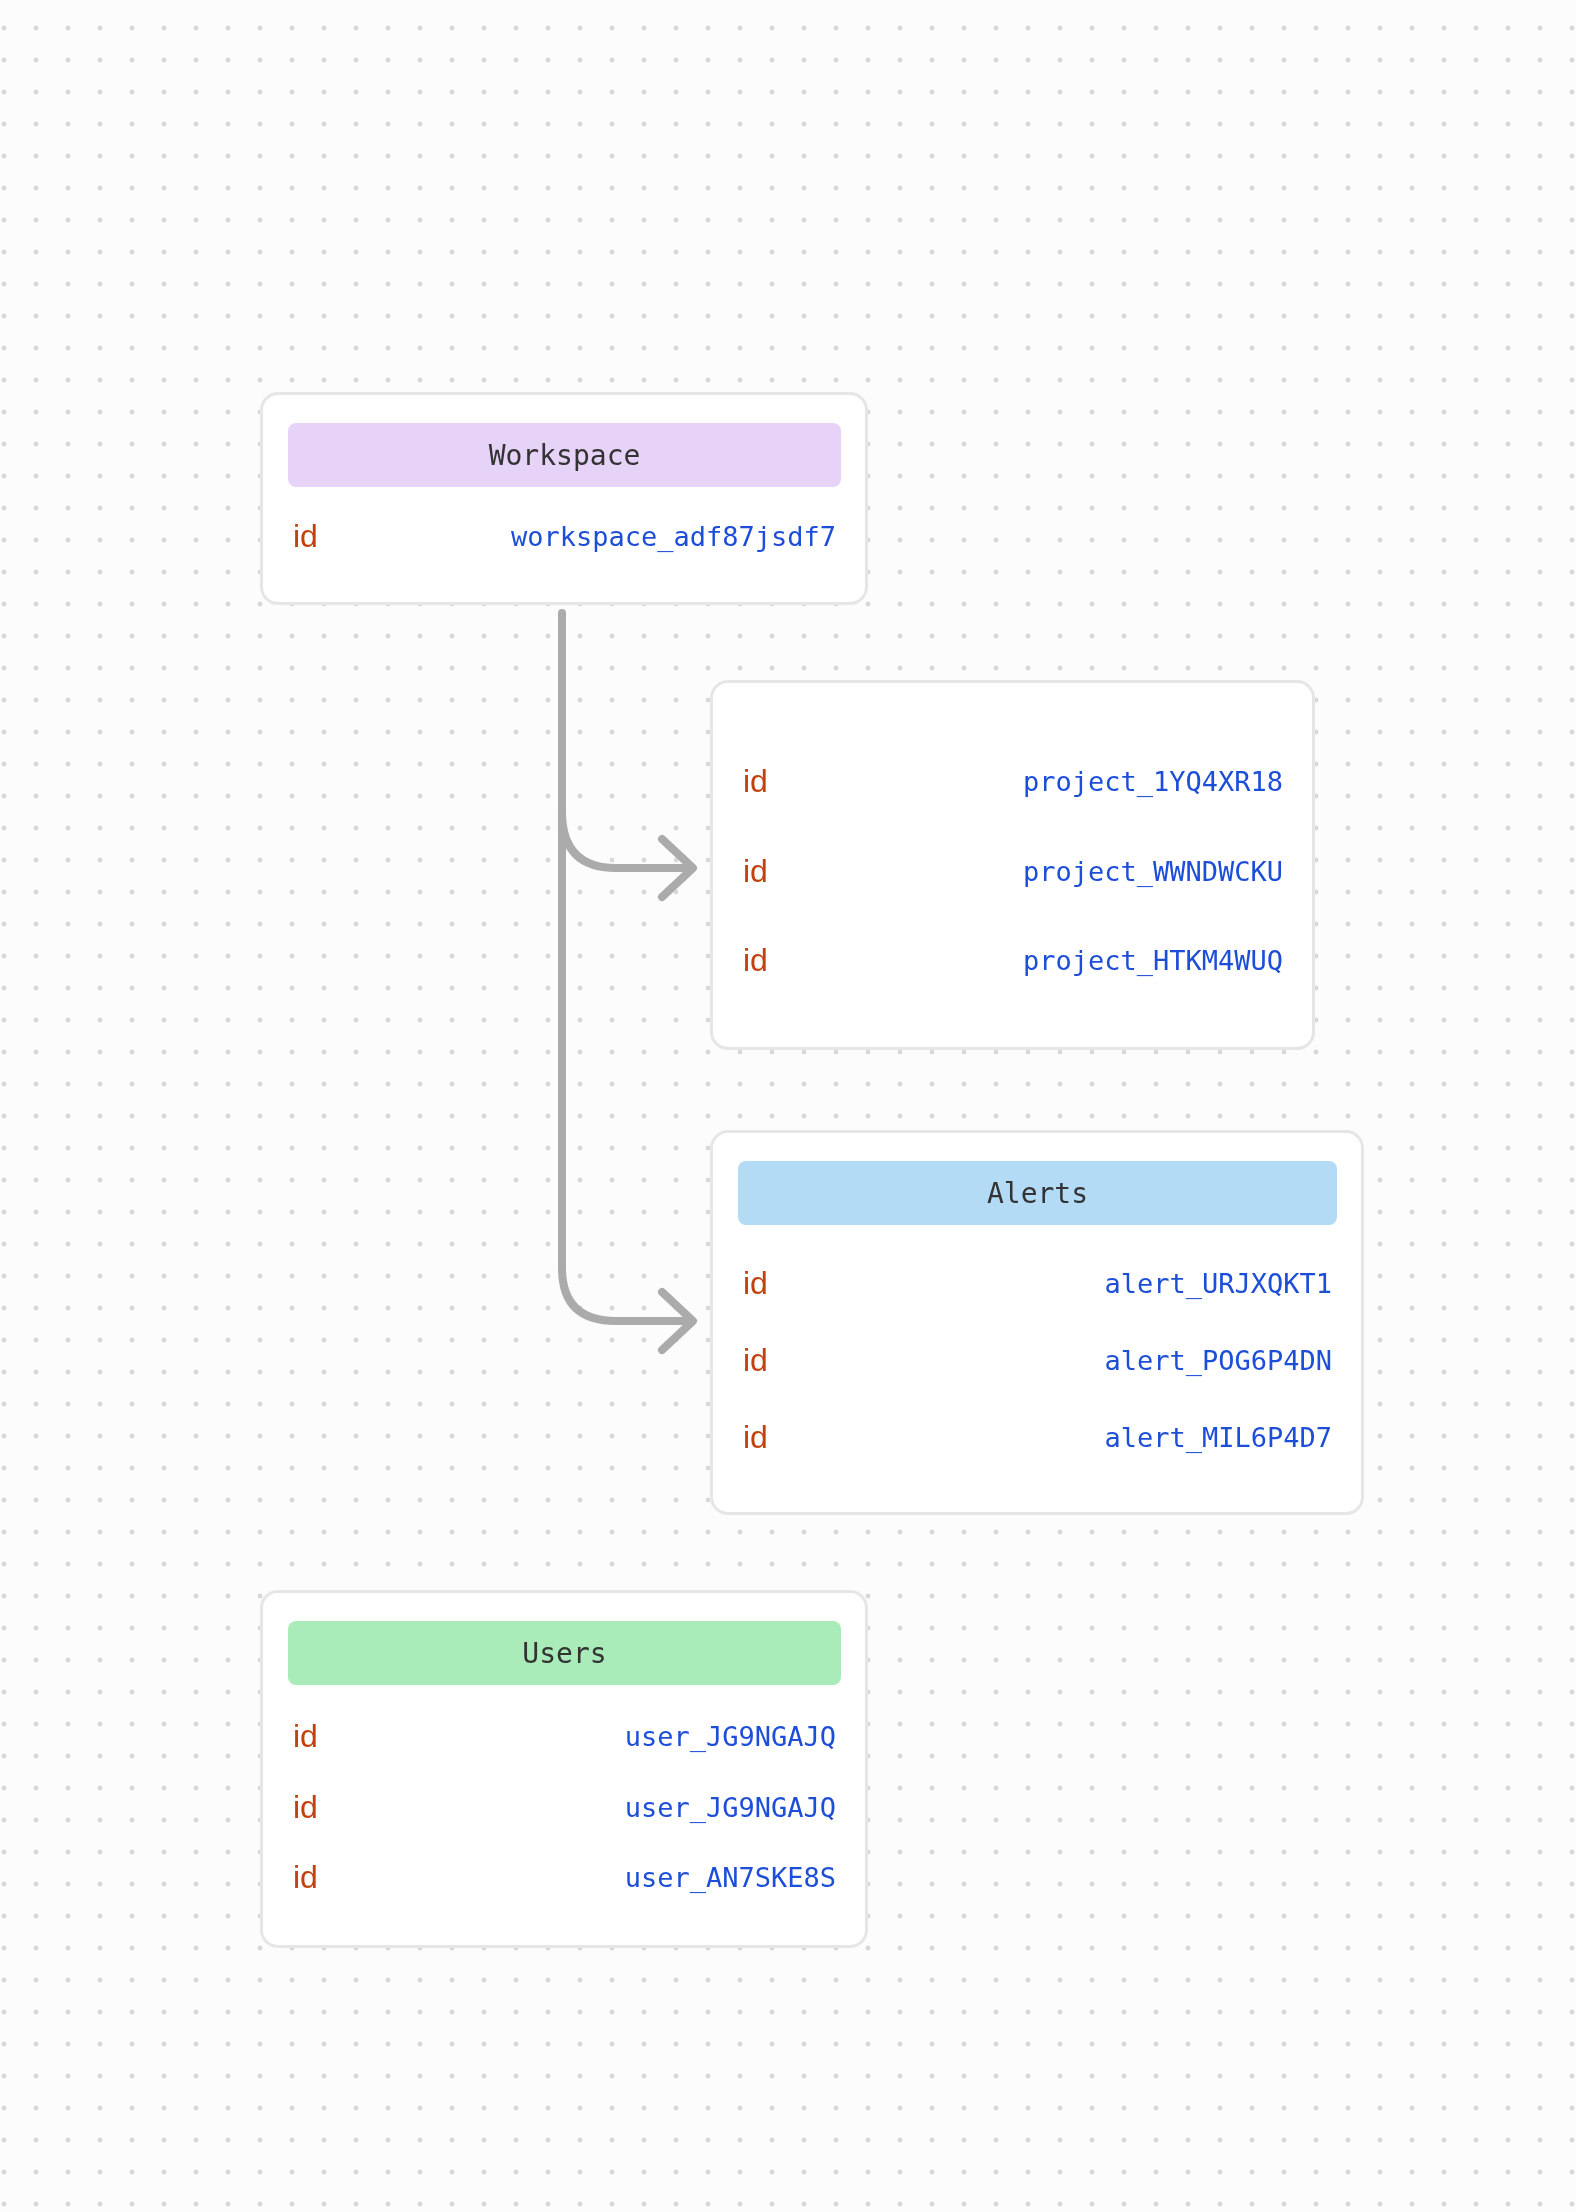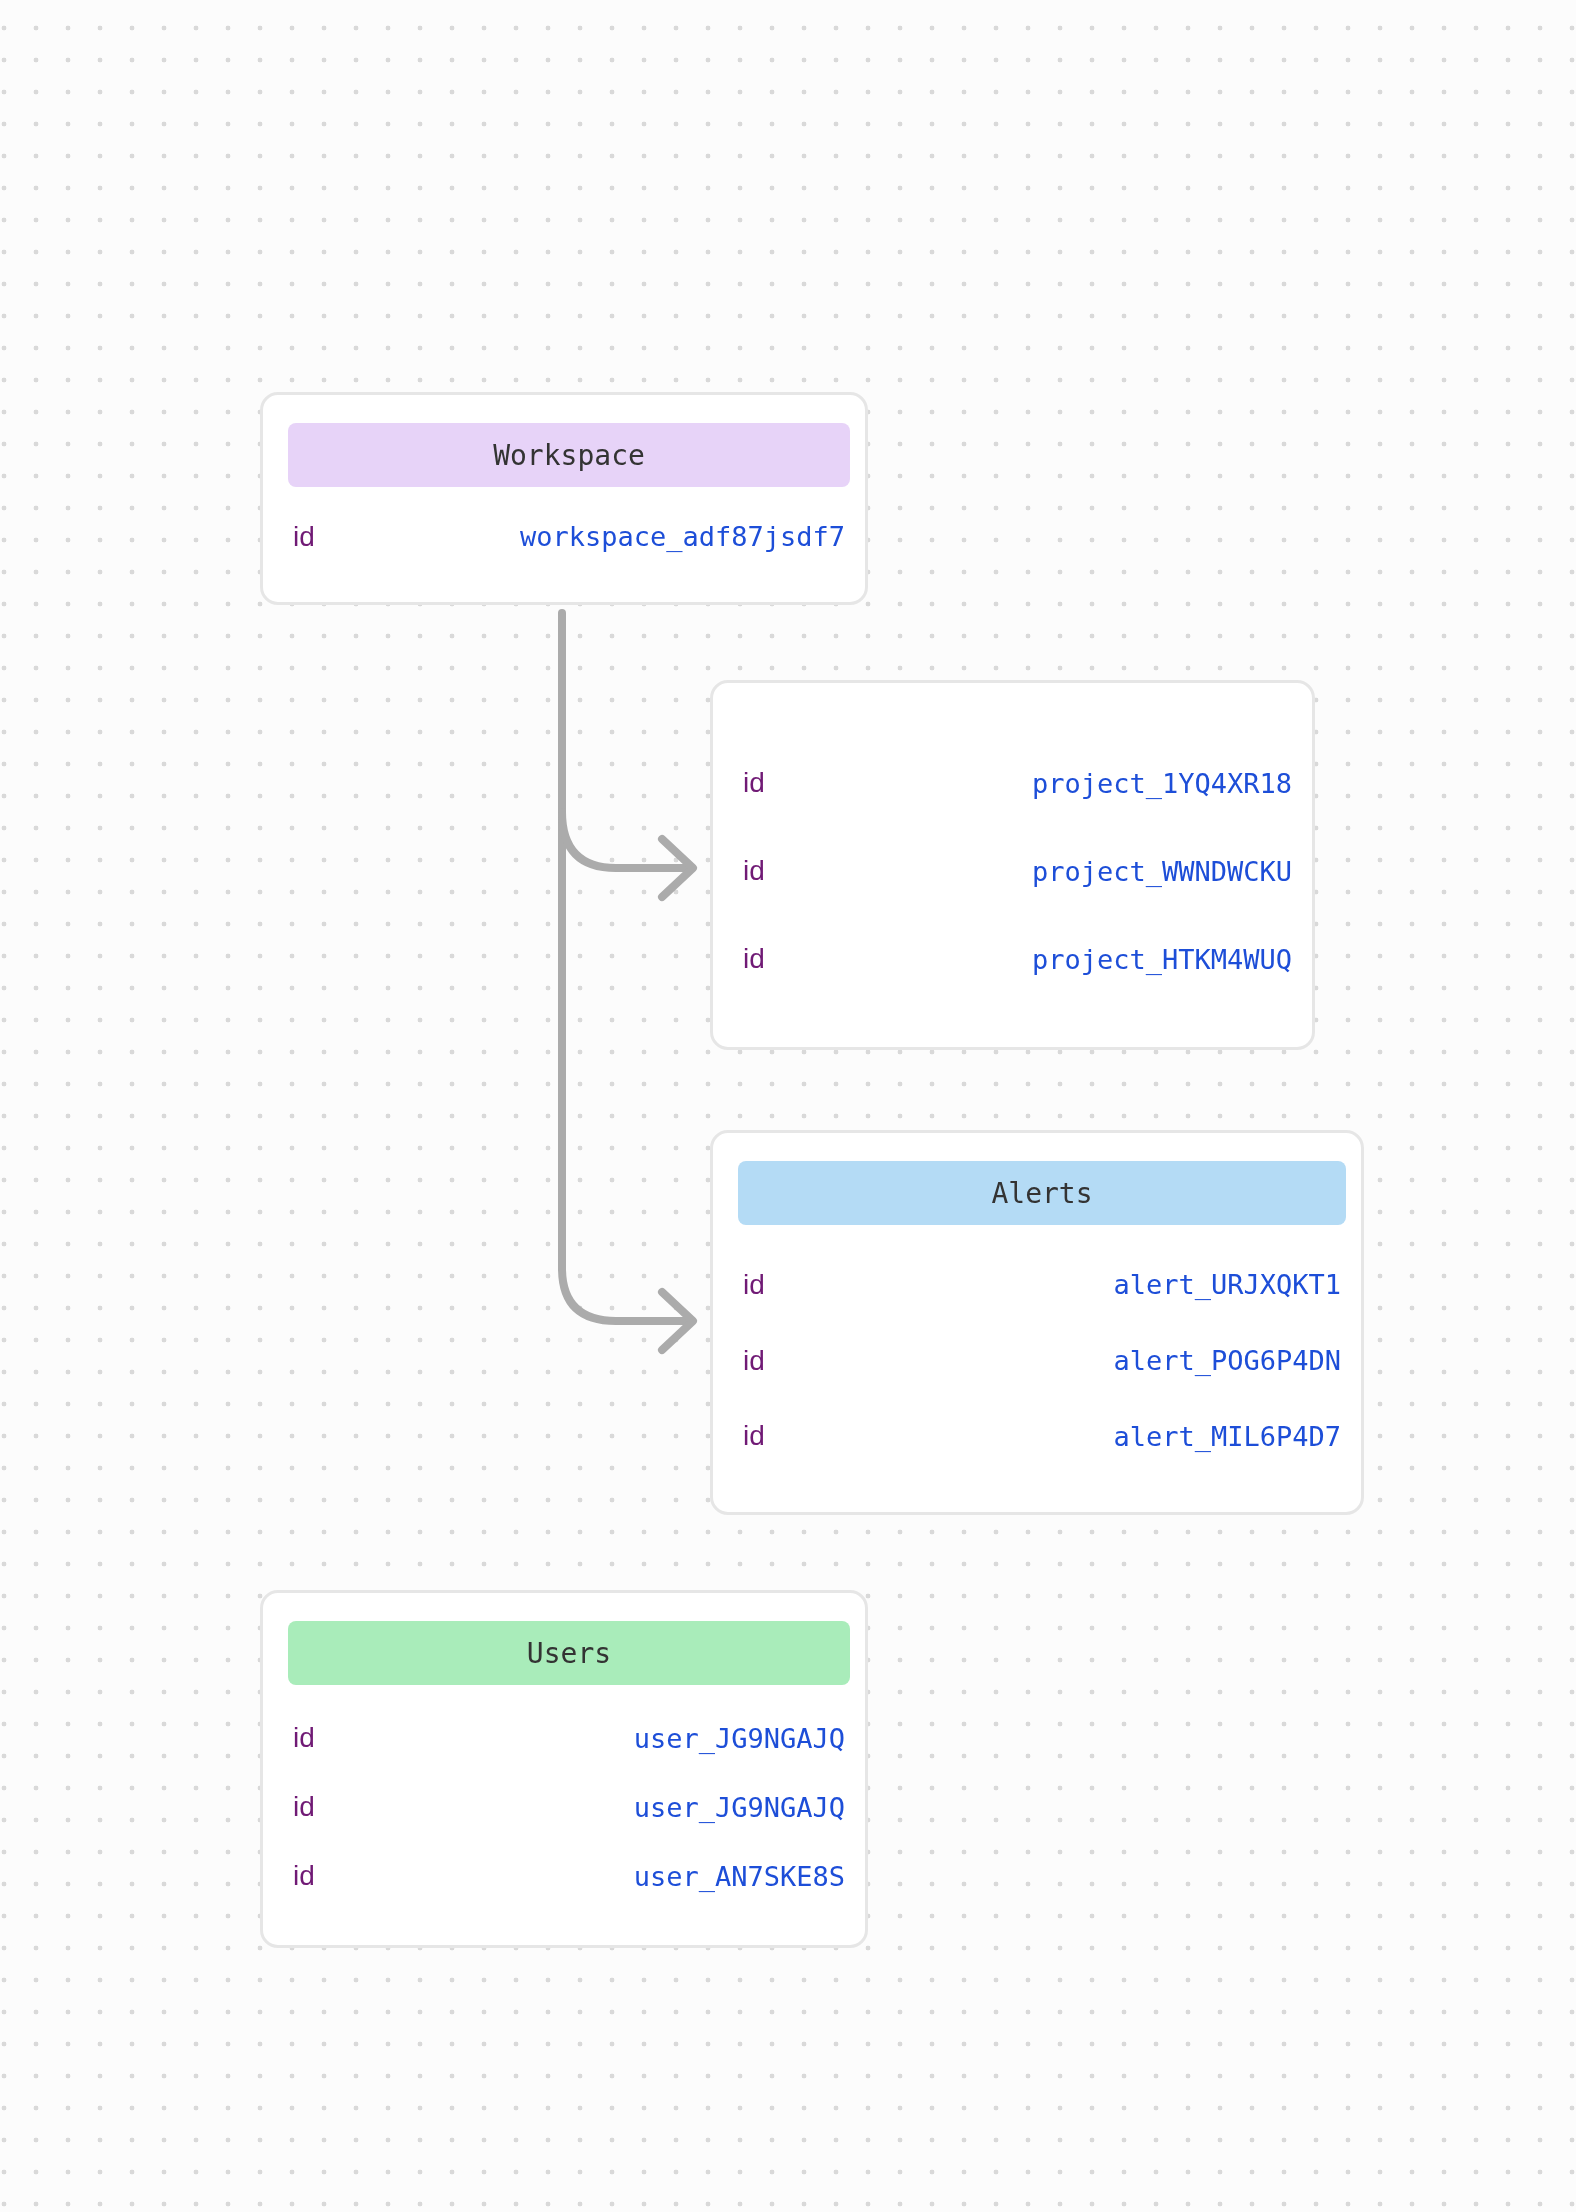--- a/index.html
+++ b/index.html
@@ -34,21 +34,21 @@
   }
 
   .card {
     position: absolute;
     box-sizing: border-box;
     background: #ffffff;
     border: 3px solid #e6e6e6;
     border-radius: 18px;
     display: flex;
     flex-direction: column;
-    padding: 28px 15px 16px 25px;
+    padding: 28px 24px 16px 25px;
   }
   .card-header {
     flex: 0 0 64px;
     height: 64px;
     border-radius: 8px;
     display: flex;
     align-items: center;
     justify-content: center;
     font-family: "DejaVu Sans Mono", monospace;
     font-size: 28px;
@@ -62,22 +62,22 @@
     justify-content: space-evenly;
     padding: 0 5px;
   }
   .row {
     display: flex;
     justify-content: space-between;
     align-items: center;
   }
   .row-label {
     font-family: "Liberation Sans", sans-serif;
-    font-size: 28px;
-    color: #701a75;
+    font-size: 32px;
+    color: #c2410c;
   }
   .row-value {
     font-family: "DejaVu Sans Mono", monospace;
     font-size: 27px;
     color: #1d4ed8;
   }
 
   .card-workspace { left: 260px; top: 392px;  width: 608px; height: 213px; }
   .card-projects  { left: 710px; top: 680px;  width: 605px; height: 370px; }
   .card-alerts    { left: 710px; top: 1130px; width: 654px; height: 385px; }

